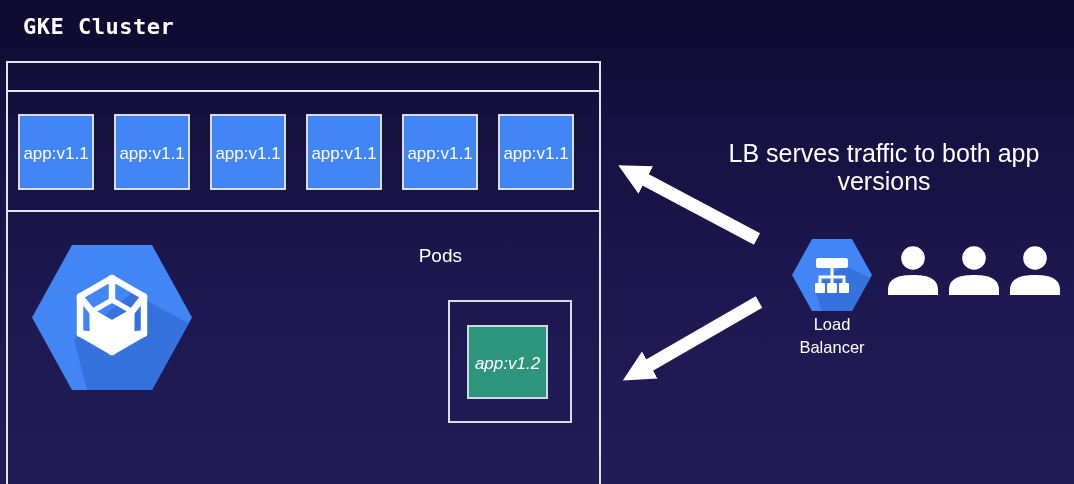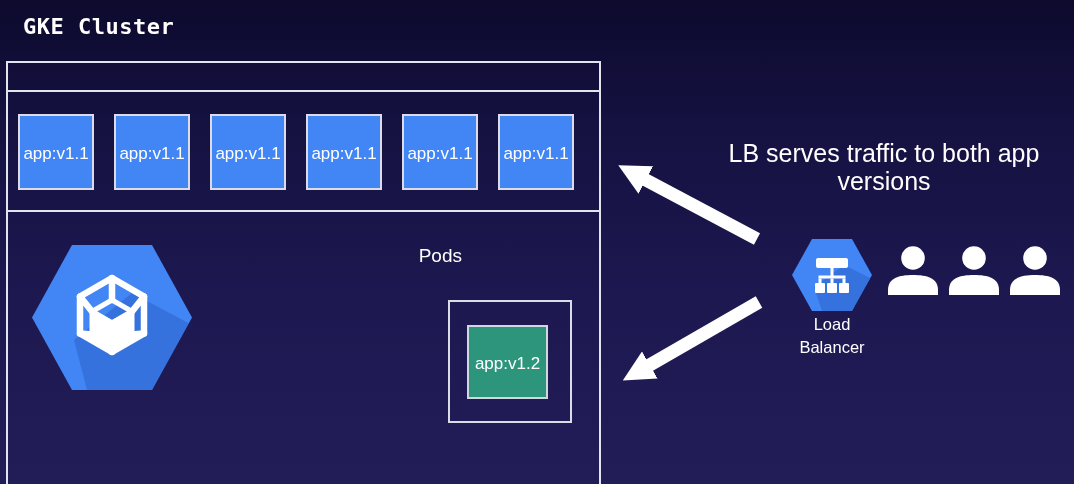--- a/index.html
+++ b/index.html
@@ -31,21 +31,21 @@
     position:absolute;left:354px;top:180px;width:100px;height:26px;
     line-height:26px;text-align:right;font-size:19px;color:#fff;
   }
   .gke-logo{position:absolute;left:24px;top:182px;}
   .gke-label{
     position:absolute;left:0px;top:331px;width:212px;text-align:center;
     font-size:17.5px;color:#fff;
   }
   .v2-box{
     position:absolute;left:440px;top:237px;width:124px;height:123px;
-    border:2px solid #dcdce8;box-sizing:border-box;
+    border:2px solid #dcdce8;box-sizing:border-box;font-style:italic;
   }
   .pod-v2{
     position:absolute;left:17px;top:23px;width:81px;height:74px;box-sizing:border-box;
     background:#2e957d;border:2px solid #cfd8dc;
     display:flex;align-items:center;justify-content:center;
     font-size:17px;color:#fff;padding-top:3px;white-space:nowrap;
   }
   .annotation{
     position:absolute;left:714px;top:139px;width:340px;
     text-align:center;font-size:25px;line-height:1.12;color:#fff;

